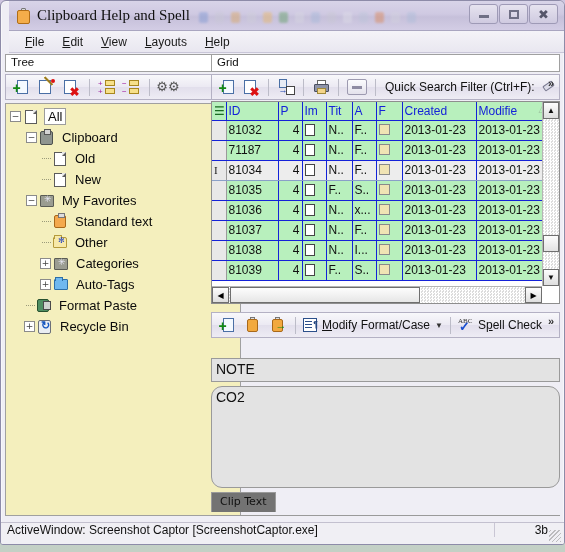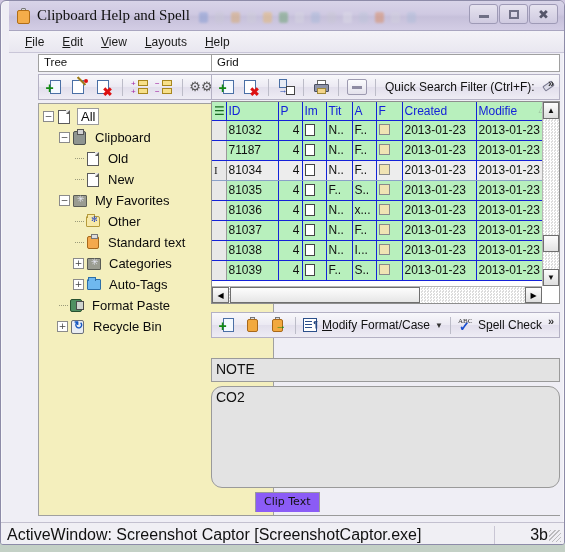--- a/index.html
+++ b/index.html
@@ -92,21 +92,21 @@
 
   .panel-caption {
     height: 18px; background: #ffffff;
     border: 1px solid #a0a0a0;
     font-size: 11.5px; color: #111;
     padding: 1px 0 0 5px;
   }
 
   
   .tree-pane {
-    position: absolute; left: 4px; top: 0; width: 236px; bottom: 6px; margin-left: 33px;
+    position: absolute; left: 4px; top: 0; width: 236px; bottom: 6px;
   }
   .tree-toolbar {
     height: 26px; margin-top: 2px;
     background: linear-gradient(180deg,#f8f8fb 0%,#eceaf3 48%,#e2dfec 52%,#eeecf4 100%);
     border: 1px solid #b4b1c4;
     display: flex; align-items: center; padding-left: 4px; gap: 3px;
   }
   .tb-sep { width: 1px; height: 17px; background: #bcbcc8; margin: 0 4px; }
   .tbbtn { width: 22px; height: 21px; display:flex; align-items:center; justify-content:center; }
 
@@ -226,28 +226,28 @@
   }
   .memo-note { position:absolute; left:0; right:0; top: 48px; height: 24px; }
   .memo-body { position:absolute; left:0; right:0; top: 76px; bottom: 28px; border-radius: 11px; }
   .squig { background-image: linear-gradient(45deg, transparent 44%, #d20000 44%, #d20000 56%, transparent 56%),
                              linear-gradient(-45deg, transparent 44%, #d20000 44%, #d20000 56%, transparent 56%);
            background-size: 4px 3px; background-repeat: repeat-x; background-position: 0 bottom;
            padding-bottom: 2px; }
   .tabs { position: absolute; left: 0; bottom: 0; right: 0; height: 24px;
           border-bottom: 1px solid #9a9a9a; }
   .tab { display:inline-block; height: 20px; padding: 2px 8px 0 8px; font-size: 12px;
-         background: #8b5cf6; border: 1px solid #9a9a9a; border-bottom: none; color:#111;
-         font-family: "DejaVu Sans", sans-serif; font-size:11px;margin-left:44px; }
+         background: #737373; border: 1px solid #9a9a9a; border-bottom: none; color:#111;
+         font-family: "DejaVu Sans", sans-serif; font-size:11px; }
 
   
   .statusbar {
     position: absolute; left: 0; right: 0; bottom: 0; height: 22px;
     background: #f0eff4; border-top: 1px solid #c3c0cf;
-    display: flex; align-items: flex-end; font-size: 16px; color: #111;
+    display: flex; align-items: flex-start; font-size: 12px; color: #111;
   }
   .status-left { padding-left: 6px; flex: 1 1 auto; white-space: nowrap; }
   .status-right { width: 70px; text-align: right; padding-right: 16px;
                   border-left: 1px solid #c9c6d4; }
   .grip { position: absolute; right: 3px; bottom: 2px; width: 12px; height: 12px; opacity:.5;
           background: repeating-linear-gradient(-45deg,#888 0 1px, transparent 1px 3px); }
 
   
   .g-newdoc { position:relative; width:17px; height:17px; }
   .g-newdoc .pg { position:absolute; left:4px; top:1px; width:11px; height:14px; background:#f4f9ff; border:1px solid #4a6fa5; }
@@ -425,31 +425,31 @@
           <span class="expander">−</span>
           <span class="ico">
               <span class="ic-fav"></span>
             </span>
           <span class="lbl">My Favorites</span>
         </div>
 
         <div class="tnode" style="padding-left:36px">
           <span class="dots"></span>
           <span class="ico">
-              <span class="ic-folder"></span>
-            </span>
-          <span class="lbl">Other</span>
+              <span class="ic-orange"></span>
+            </span>
+          <span class="lbl">Standard text</span>
         </div>
 
         <div class="tnode" style="padding-left:36px">
           <span class="dots"></span>
           <span class="ico">
-              <span class="ic-orange"></span>
-            </span>
-          <span class="lbl">Standard text</span>
+              <span class="ic-folder"></span>
+            </span>
+          <span class="lbl">Other</span>
         </div>
 
         <div class="tnode" style="padding-left:34px">
           <span class="expander">+</span>
           <span class="ico">
               <span class="ic-fav"></span>
             </span>
           <span class="lbl">Categories</span>
         </div>
 

